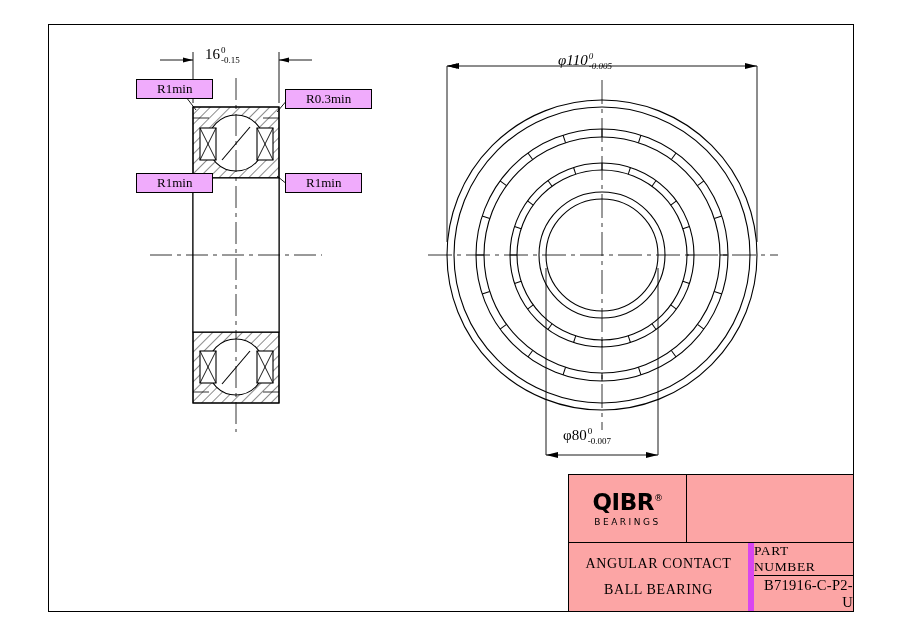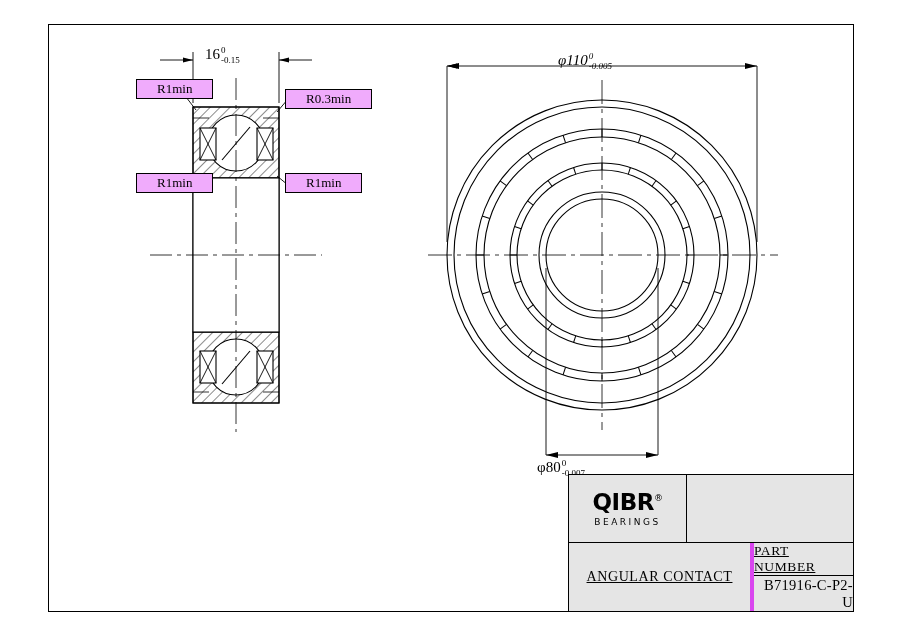--- a/index.html
+++ b/index.html
@@ -62,21 +62,21 @@
   .dim .tol span { display: block; }
   
   #titleblock {
     position: absolute;
     left: 568px;
     top: 474px;
     width: 286px;
     height: 138px;
     border: 1px solid #000;
     box-sizing: border-box;
-    background: #e5e5e5;
+    background: #fca5a5;
   }
   #tb-top {
     position: absolute;
     left: 0; top: 0;
     width: 100%;
     height: 68px;
     border-bottom: 1px solid #000;
     box-sizing: border-box;
     display: flex;
     align-items: center;
@@ -119,46 +119,44 @@
   }
   #tb-bottom {
     position: absolute;
     left: 0; top: 68px;
     width: 100%;
     height: 68px;
     display: flex;
   }
   #tb-desc {
     width: 185px;
-    border-right: 4px solid #d946ef;
+    border-right: 6px solid #d946ef;
     box-sizing: border-box;
     display: flex;
     flex-direction: column;
     align-items: center;
     justify-content: center;
     font-size: 14px;
     line-height: 1.85;
     letter-spacing: 0.6px;
-    text-decoration: underline;
   }
   #tb-part {
     flex: 1;
     display: flex;
     flex-direction: column;
   }
   #tb-part-label {
     height: 33px;
     border-bottom: 1px solid #000;
     box-sizing: border-box;
     display: flex;
     align-items: center;
     justify-content: center;
     font-size: 13.5px;
     letter-spacing: 0.6px;
-    text-decoration: underline;
   }
   #tb-part-value {
     flex: 1;
     display: flex;
     align-items: center;
     justify-content: center;
     font-size: 14.5px;
     letter-spacing: 0.3px;
     text-align: right;
   }
@@ -375,36 +373,37 @@
     <span>R1min</span>
   </div>
   <div class="lbl-box" style="left:285px; top:173px;">
     <span>R1min</span>
   </div>
 
   <div class="dim" style="left:558px; top:52px;font-style:italic;">
     <span>φ</span><span>110</span><span class="tol"><span>0</span><span>-0.005</span></span>
   </div>
 
-  <div class="dim" style="left:537px; top:427px;margin-top:32px;">
+  <div class="dim" style="left:563px; top:427px;">
     <span>φ</span><span>80</span><span class="tol"><span>0</span><span>-0.007</span></span>
   </div>
 
   <div id="titleblock">
     <div id="tb-top">
       <div id="tb-logo">
         <div id="logo-main"><span>QIBR</span><span id="logo-reg">®</span></div>
         <div id="logo-sub">BEARINGS</div>
       </div>
       <div id="tb-company">
       </div>
     </div>
     <div id="tb-bottom">
       <div id="tb-desc">
         <div>ANGULAR CONTACT</div>
+        <div>BALL BEARING</div>
       </div>
       <div id="tb-part">
         <div id="tb-part-label">PART NUMBER</div>
         <div id="tb-part-value">B71916-C-P2-U</div>
       </div>
     </div>
   </div>
 
 </div>
 

